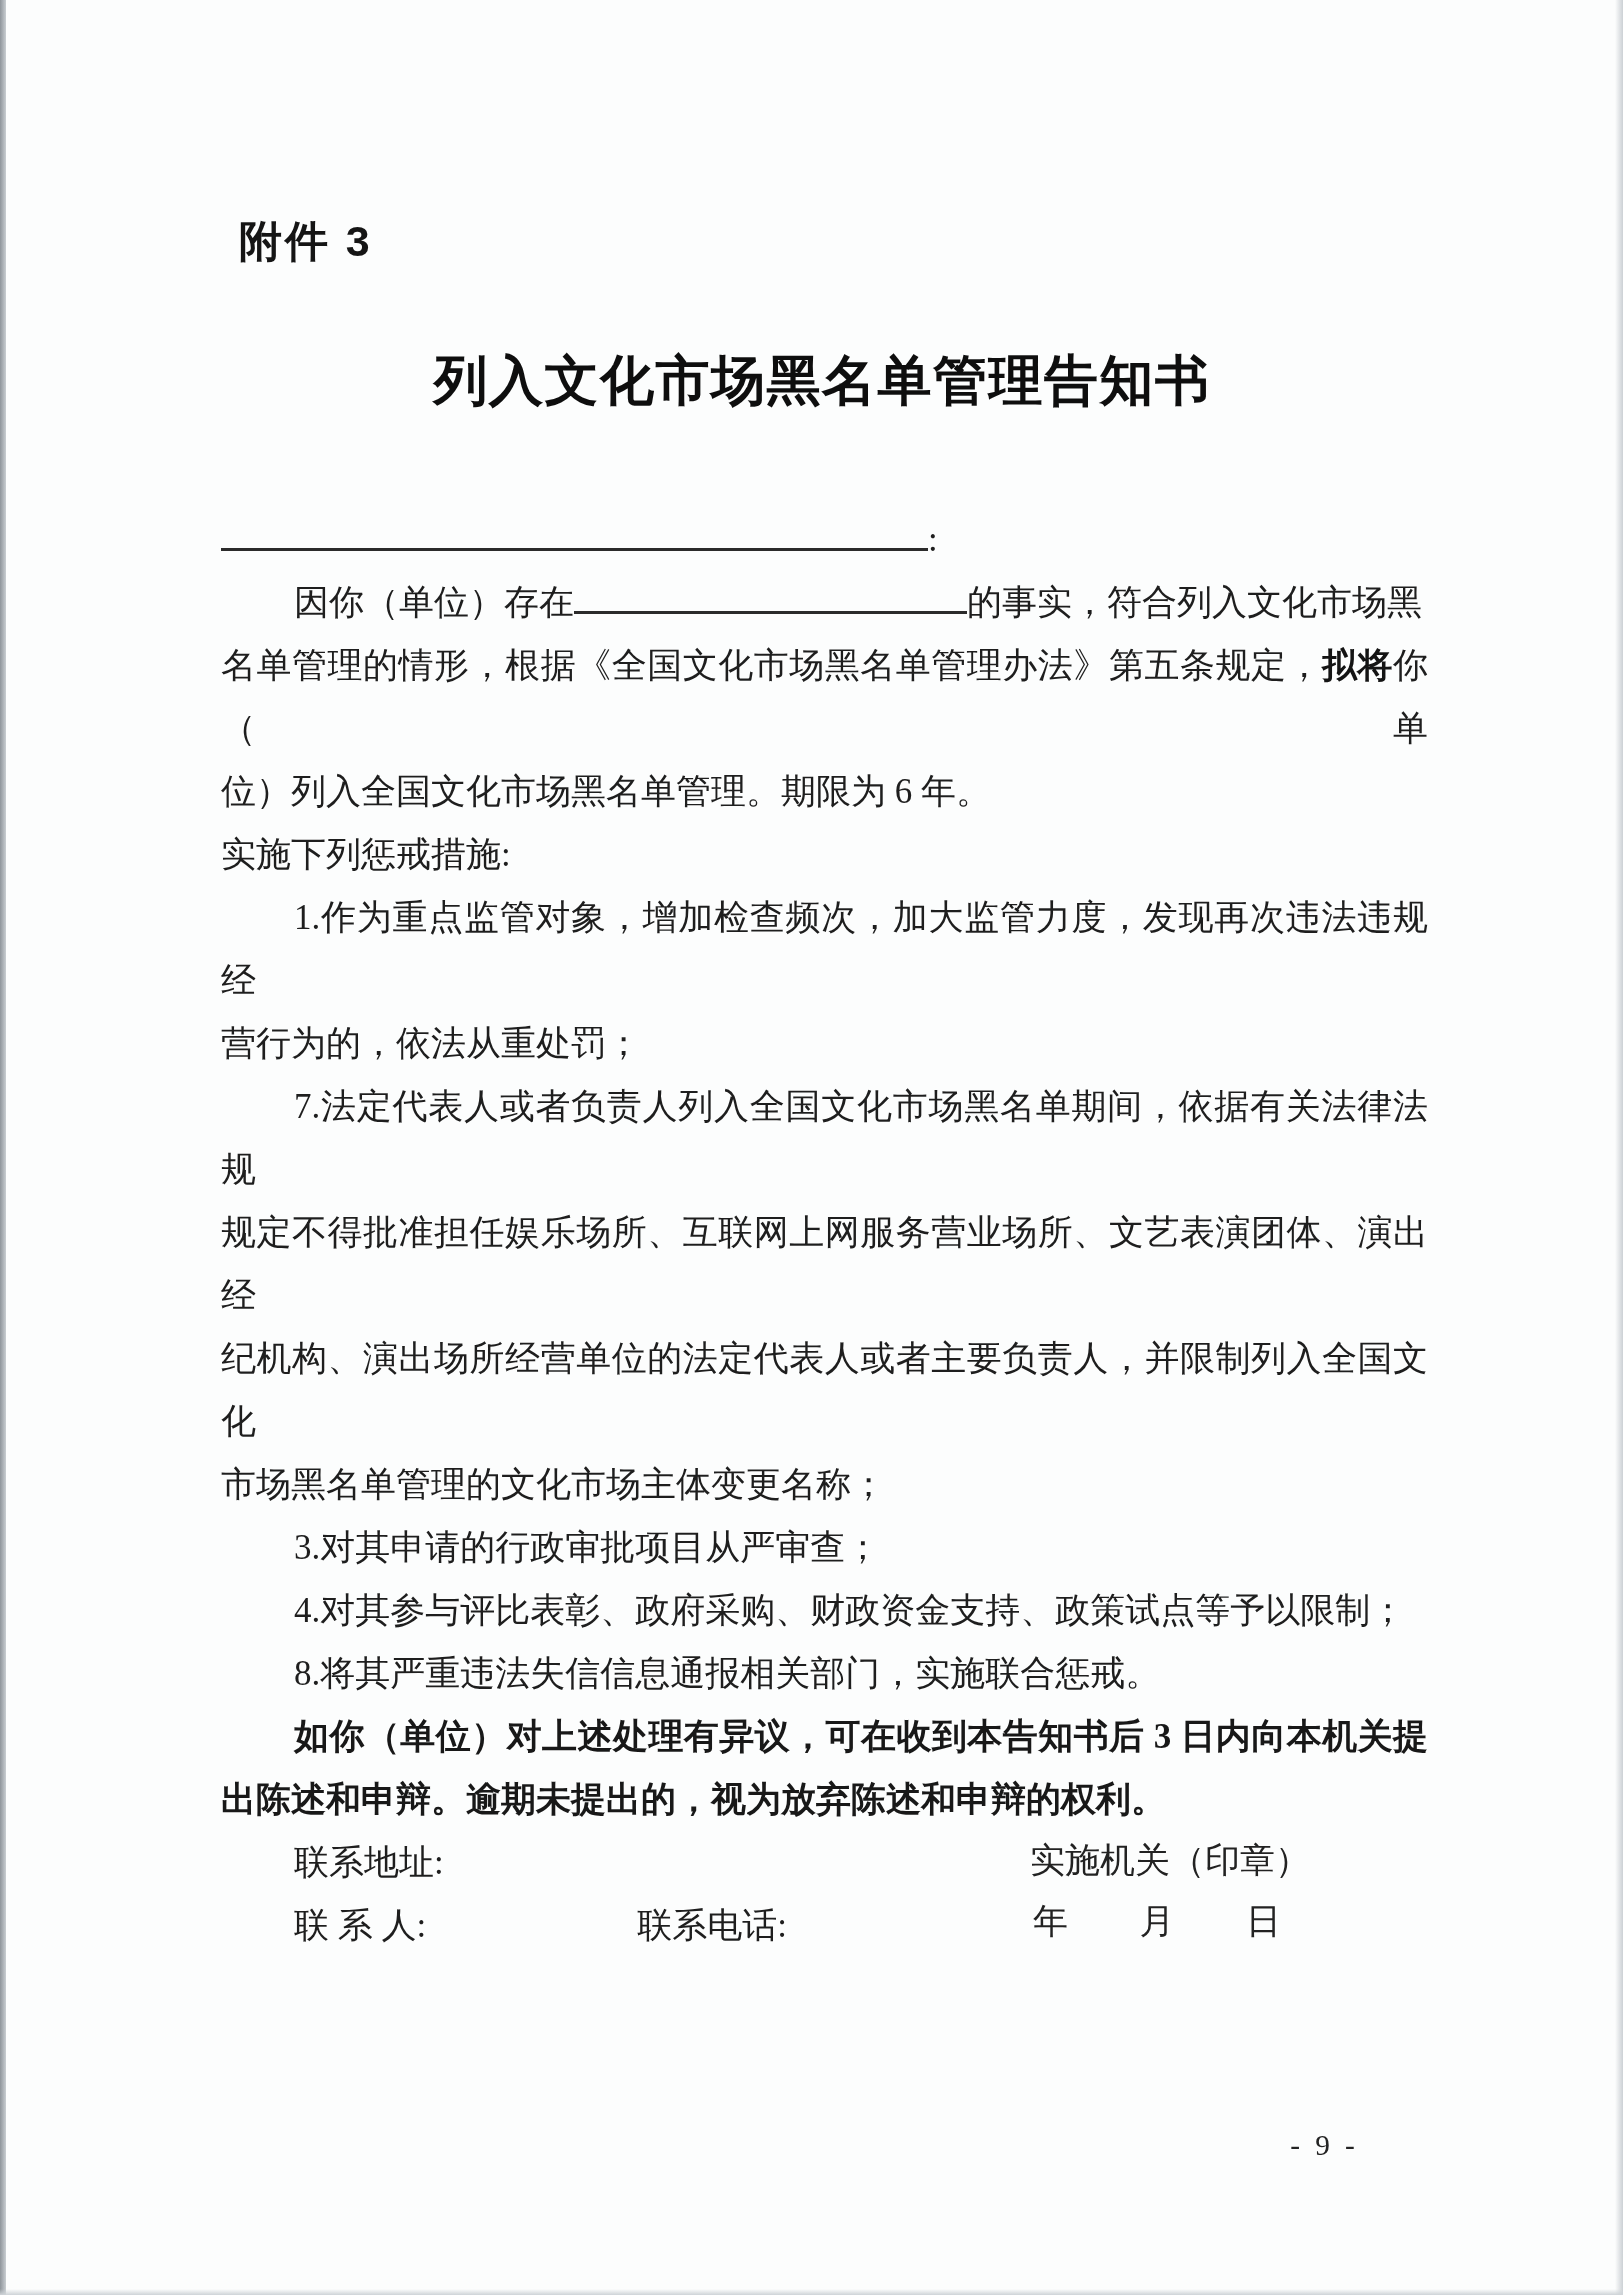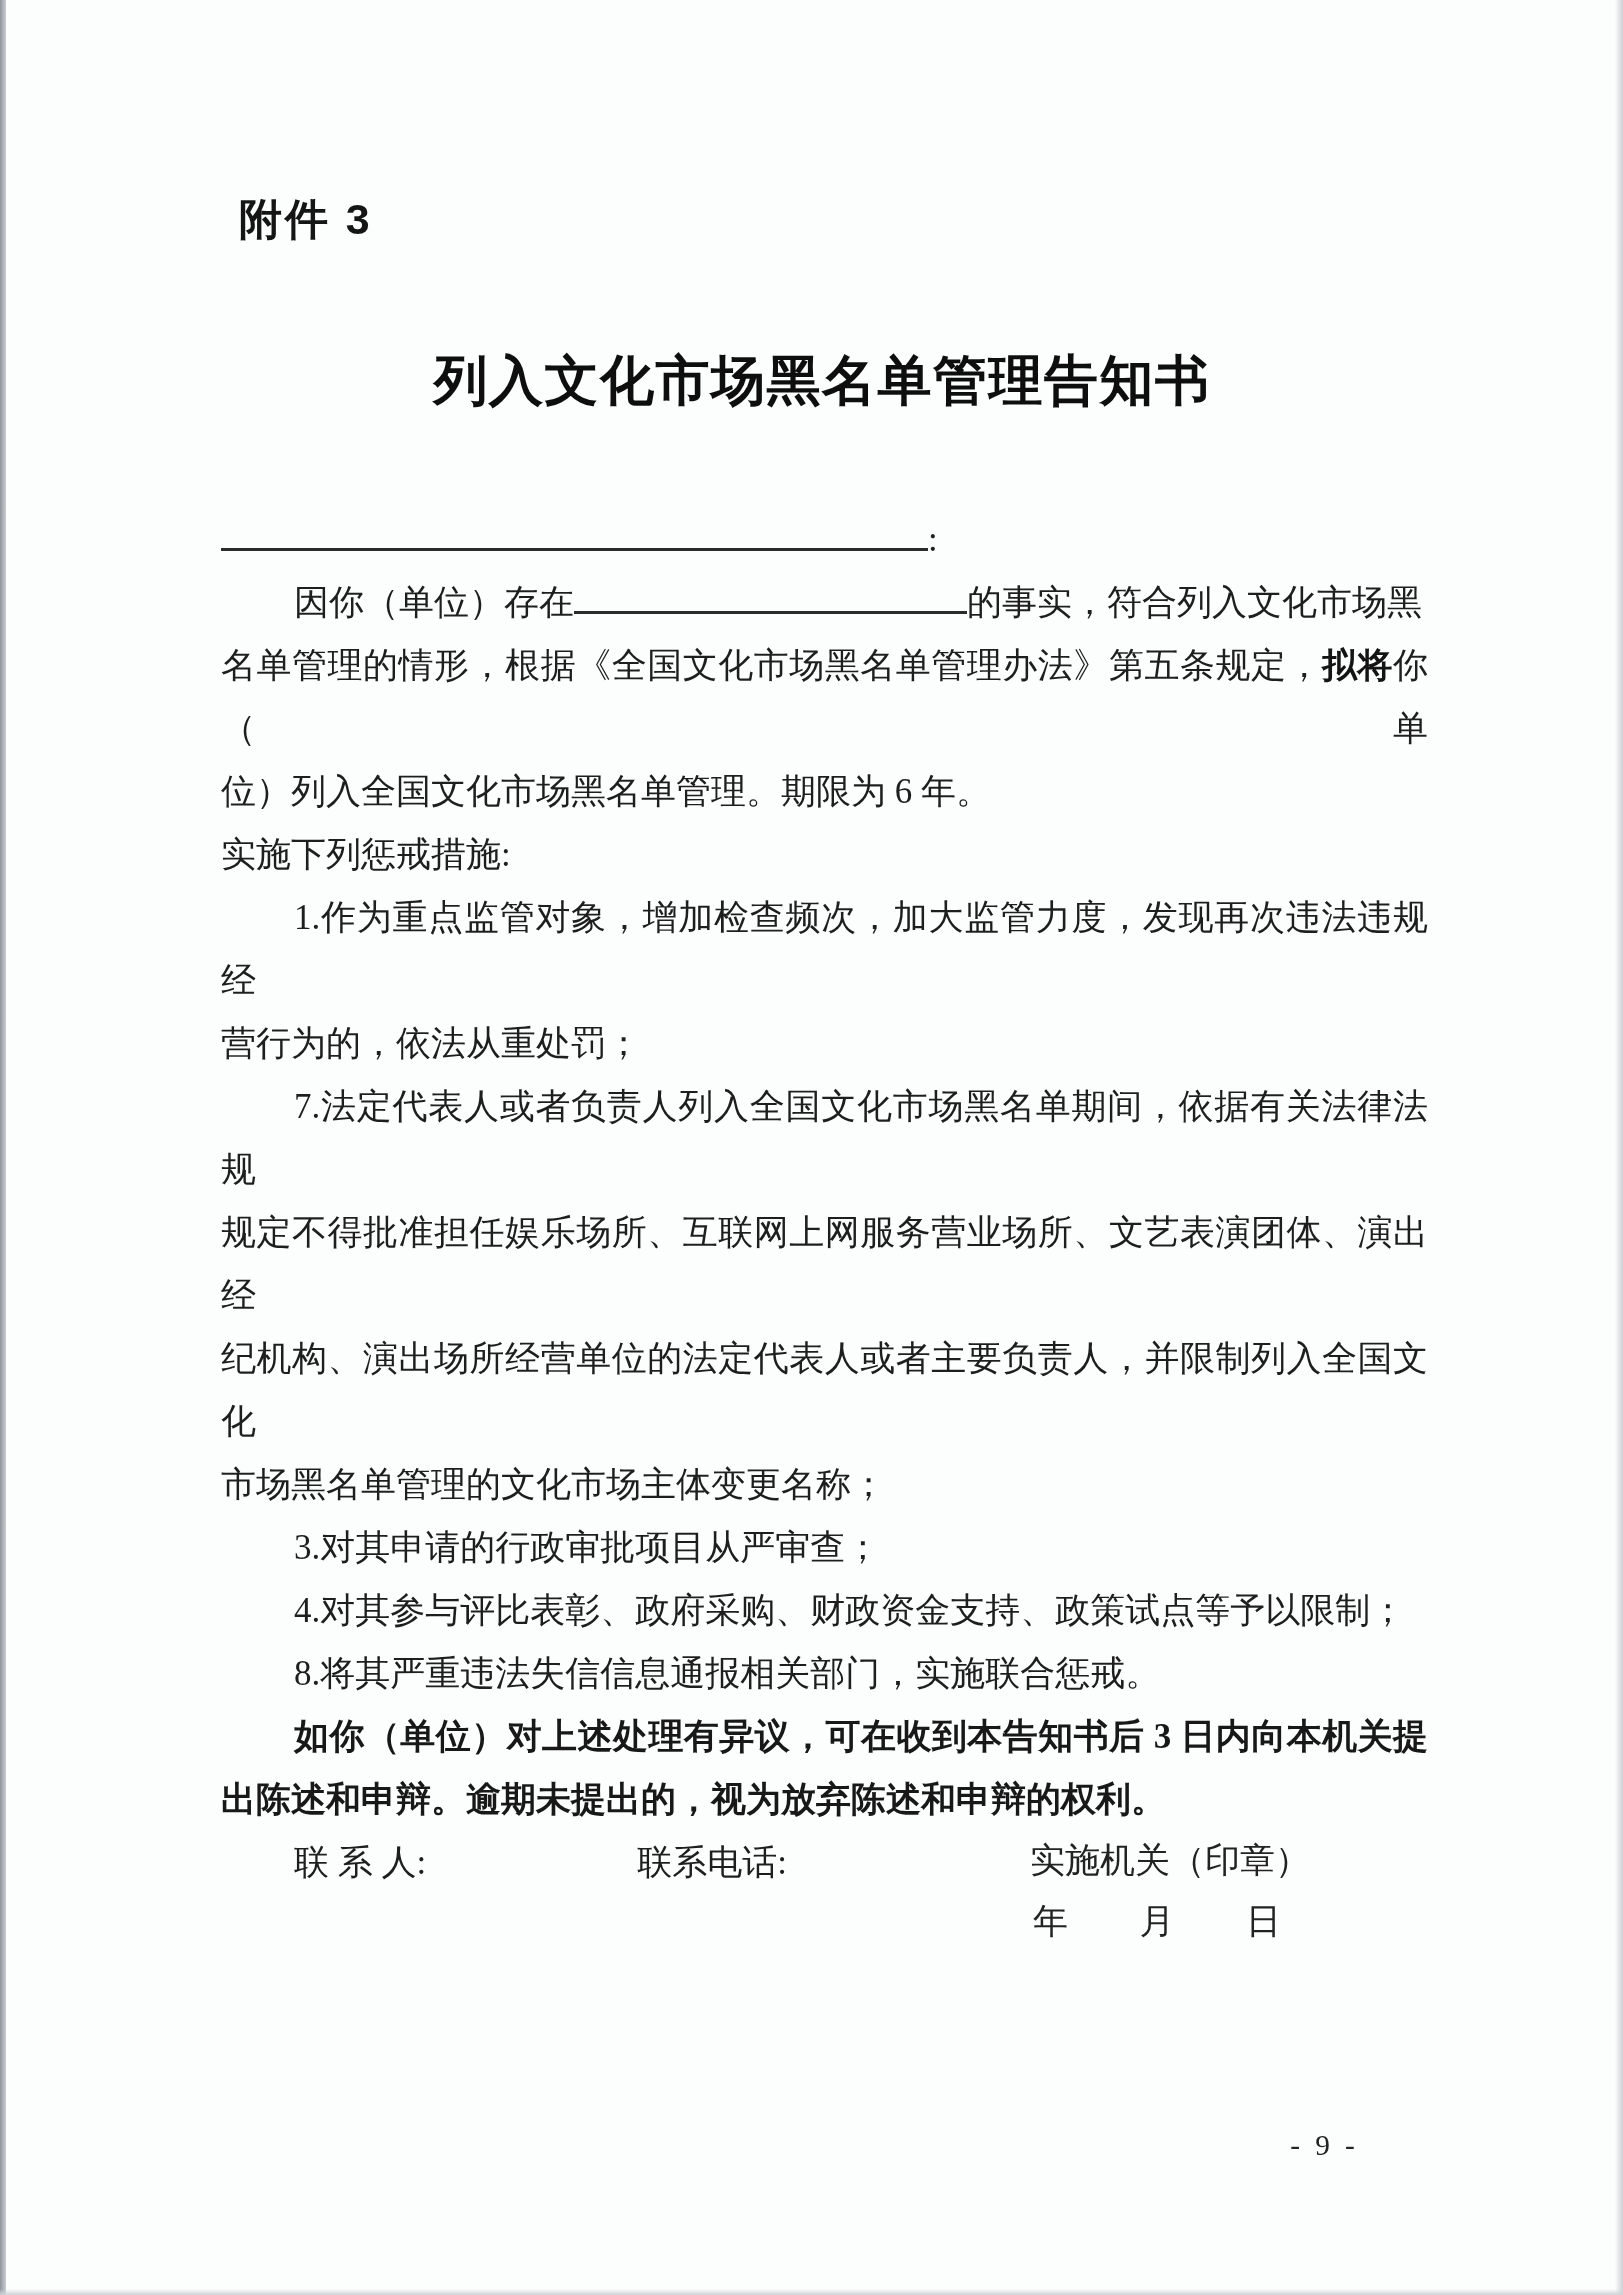--- a/index.html
+++ b/index.html
@@ -4,21 +4,21 @@
 <style>
   html,body{margin:0;padding:0;background:#eceef0;}
   .page{position:relative;width:1624px;height:2295px;background:#fcfdfd;overflow:hidden;
         font-family:"Liberation Serif","DejaVu Serif",serif;color:#1e1e1e;}
   .edge-left{position:absolute;left:0;top:0;width:5.9px;height:100%;
              background:linear-gradient(to right,#8f959b,#c9ced2);}
   .edge-right{position:absolute;right:0;top:0;width:8.8px;height:100%;
               background:linear-gradient(to left,#c6cbd0,rgba(255,255,255,0));}
   .edge-bottom{position:absolute;left:0;bottom:0;width:100%;height:5.9px;
                background:linear-gradient(to top,#ced3d7,rgba(255,255,255,0));}
-  .attachment{position:absolute;left:239px;top:191px;
+  .attachment{position:absolute;left:239px;top:213px;
               font-family:"Liberation Sans","DejaVu Sans",sans-serif;
               font-weight:600;font-size:43px;letter-spacing:2.9px;color:#151515;}
   .title{position:absolute;left:221px;top:308px;width:1202px;text-align:center;
          font-family:"DejaVu Sans","Liberation Sans",sans-serif;
          font-weight:700;font-size:54px;letter-spacing:1.5px;color:#0e0e0e;margin-top:37px;}
   .bodytext{position:absolute;left:221px;top:508px;width:1207px;
             font-size:35px;line-height:63px;}
   .line{min-height:63px;}
   .indent{text-indent:73px;}
   .justify{text-align:justify;text-align-last:justify;}
@@ -65,20 +65,21 @@
     <div class="line">营行为的，依法从重处罚；</div>
     <div class="line indent justify">7.法定代表人或者负责人列入全国文化市场黑名单期间，依据有关法律法规</div>
     <div class="line justify">规定不得批准担任娱乐场所、互联网上网服务营业场所、文艺表演团体、演出经</div>
     <div class="line justify">纪机构、演出场所经营单位的法定代表人或者主要负责人，并限制列入全国文化</div>
     <div class="line">市场黑名单管理的文化市场主体变更名称；</div>
     <div class="line indent">3.对其申请的行政审批项目从严审查；</div>
     <div class="line indent">4.对其参与评比表彰、政府采购、财政资金支持、政策试点等予以限制；</div>
     <div class="line indent">8.将其严重违法失信信息通报相关部门，实施联合惩戒。</div>
     <div class="line indent justify strong">如你（单位）对上述处理有异议，可在收到本告知书后 3 日内向本机关提</div>
     <div class="line strong">出陈述和申辩。逾期未提出的，视为放弃陈述和申辩的权利。</div>
+    <div class="line indent">联系地址:</div>
 
     <div class="line indent">
       <span>联 系 人:</span><span class="contact-gap">联系电话:</span>
     </div>
   </div>
 
   <div class="agency">实施机关（印章）</div>
 
   <div class="dateline">
     <span>年</span>

